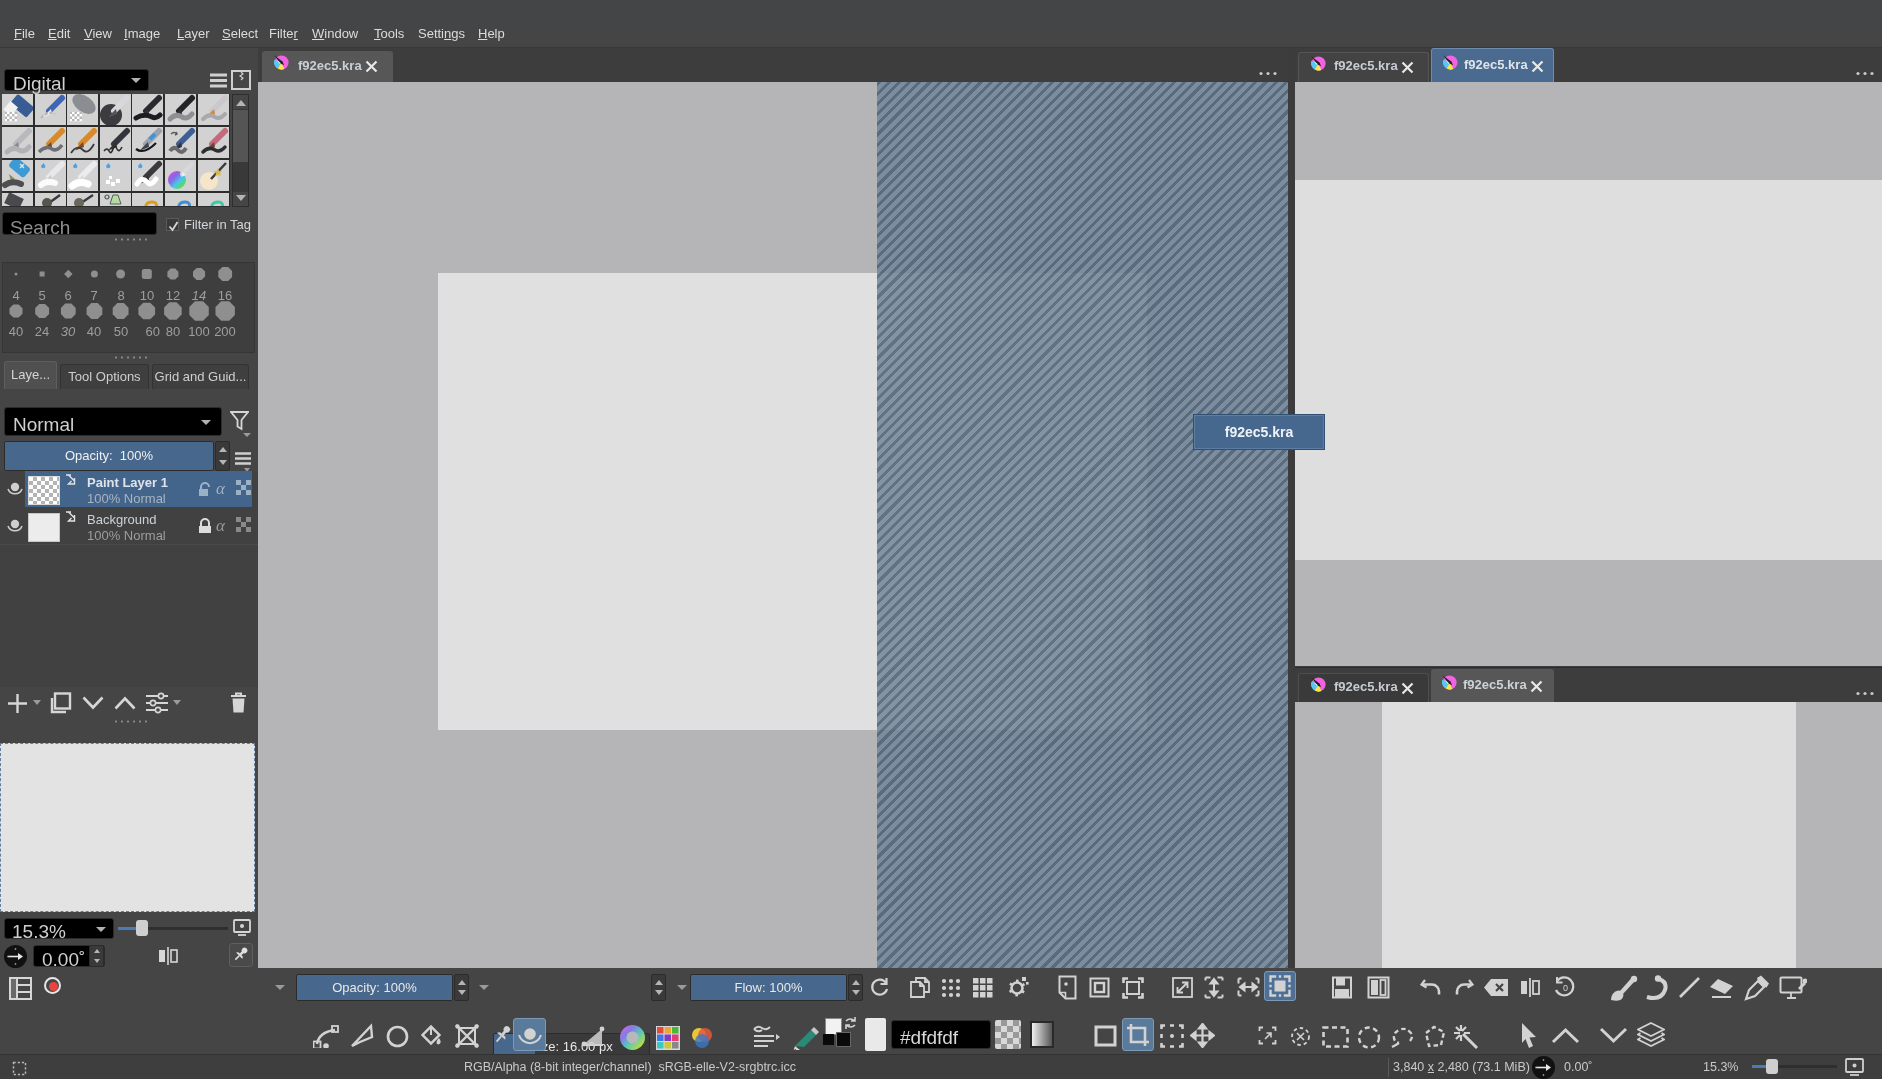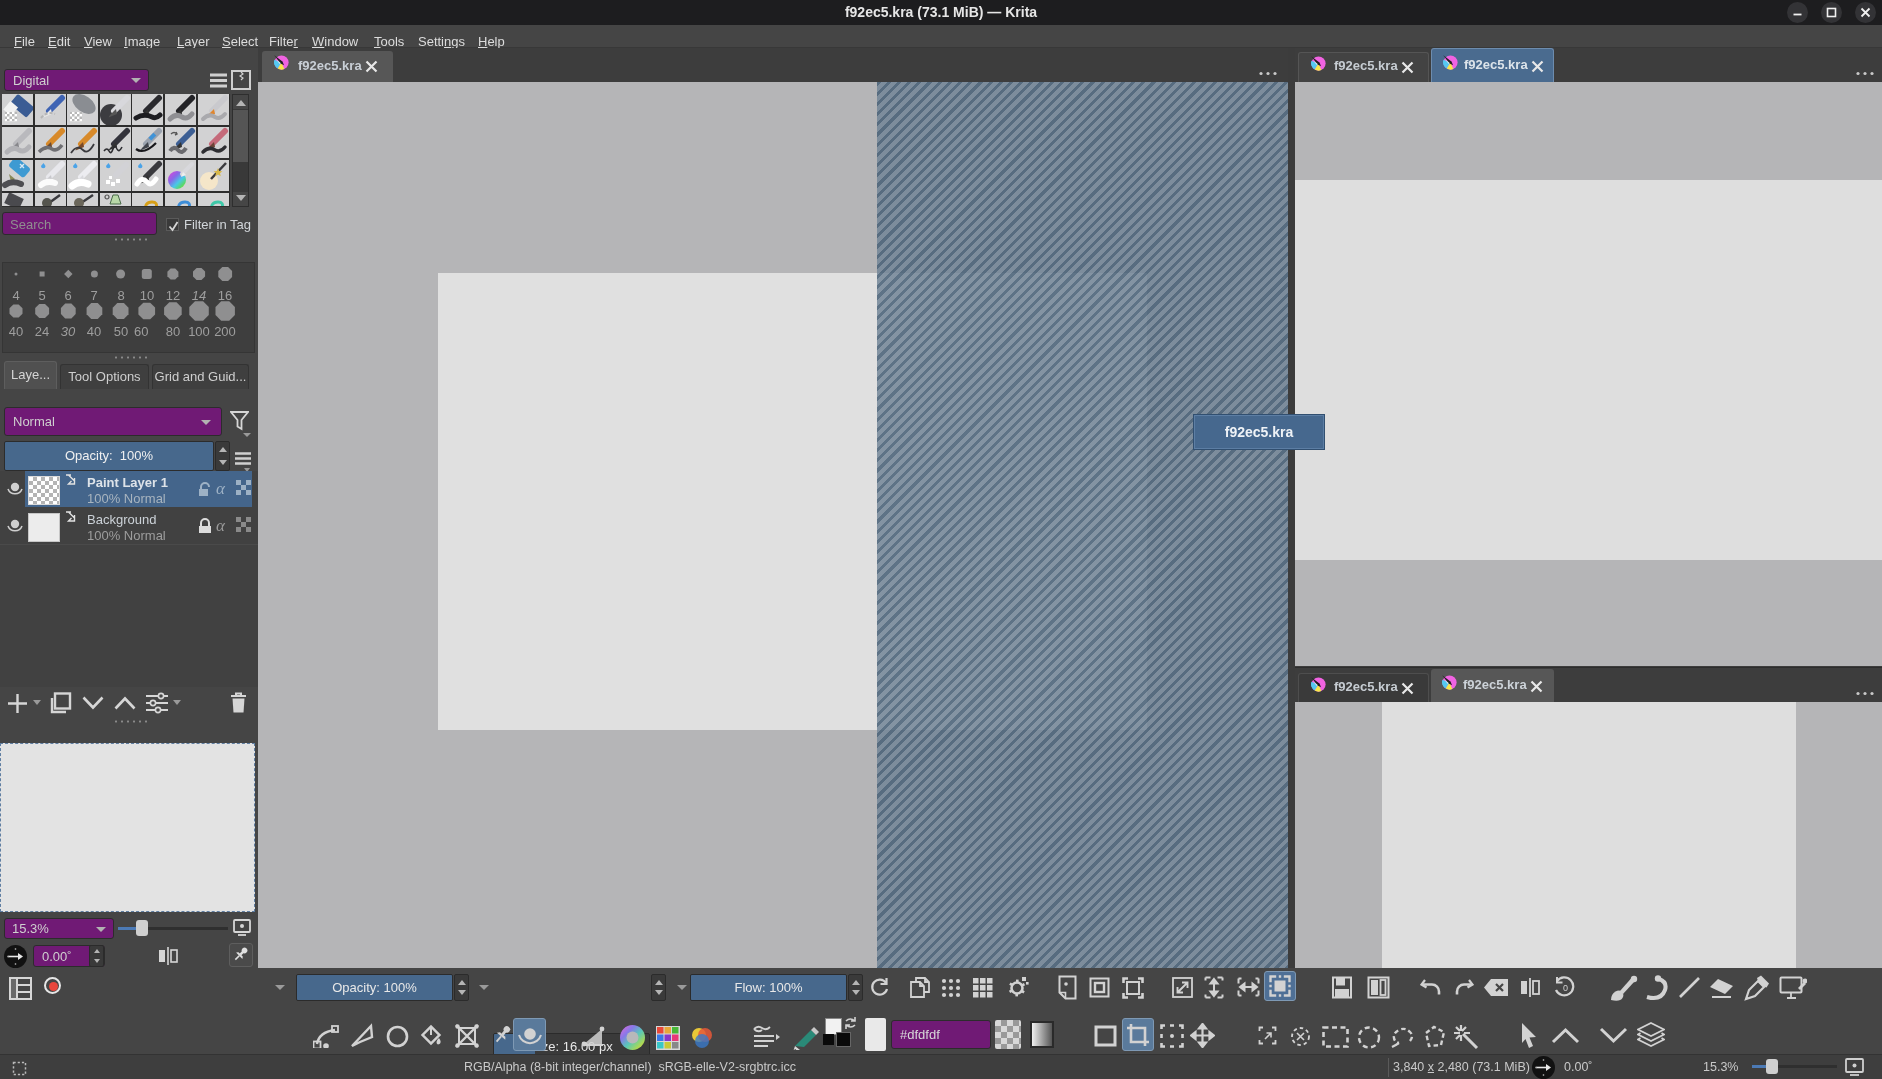--- a/index.html
+++ b/index.html
@@ -4,24 +4,24 @@
 <style>
 * { margin:0; padding:0; box-sizing:border-box; }
 html,body { width:1882px; height:1079px; overflow:hidden; background:#444546; font-family:"Liberation Sans", sans-serif; }
 #app { position:relative; width:1882px; height:1079px; }
 .abs { position:absolute; }
 
 #titlebar { left:0; top:0; width:1882px; height:25px; background:#1d1d1f; color:#e6e6e6; font-size:14px; font-weight:bold; text-align:center; line-height:25px; }
 .winbtn { position:absolute; top:2px; width:21px; height:21px; border-radius:50%; background:#333336; }
 
 #menubar { left:0; top:25px; width:1882px; height:23px; background:#454545; border-bottom:1px solid #383838; color:#dcdcdc; font-size:13px; }
-#menubar span { position:absolute; top:9px; }
+#menubar span { position:absolute; top:1px; }
 
 #leftdock { left:0; top:48px; width:258px; height:1006px; background:#454545; }
-.combo { position:absolute; background:#701a75; border:1px solid #2c2c2c; border-radius:3px; color:#cfcfcf; font-size:13px; }
+.combo { position:absolute; background:#000000; border:1px solid #2c2c2c; border-radius:3px; color:#cfcfcf; font-size:19px; }
 .combo .arr { position:absolute; right:7px; top:50%; margin-top:-2px; width:0; height:0; border-left:5px solid transparent; border-right:5px solid transparent; border-top:5px solid #b2b2b2; }
 .dots6 { position:absolute; width:34px; height:3px; background-image:radial-gradient(circle, #8a8a8a 1px, transparent 1.2px); background-size:6px 3px; }
 
 #canvas { left:258px; top:48px; width:1030px; height:920px; background:#3d3d3d; }
 #ctabbar { position:absolute; left:0; top:0; width:1030px; height:34px; background:#3d3d3d; }
 .tab { position:absolute; top:3px; height:31px; border-radius:3px 3px 0 0; font-size:13px; font-weight:bold; }
 #ccanvas { position:absolute; left:0; top:34px; width:1030px; height:886px; background:#b5b5b7; overflow:hidden; }
 #cdoc { position:absolute; left:180px; top:191px; width:709px; height:457px; background:#e0e0e0; }
 #stripes { position:absolute; left:619px; top:0; width:411px; height:886px;
   background:repeating-linear-gradient(135deg, rgba(69,94,117,0.84) 0px, rgba(69,94,117,0.84) 3.0px, rgba(114,133,151,0.84) 3.0px, rgba(114,133,151,0.84) 7.2px); }
@@ -46,31 +46,20 @@
 .spin:before { content:""; position:absolute; left:3px; top:5px; border-left:4px solid transparent; border-right:4px solid transparent; border-bottom:5px solid #b5b5b5; }
 .spin:after { content:""; position:absolute; left:3px; bottom:5px; border-left:4px solid transparent; border-right:4px solid transparent; border-top:5px solid #b5b5b5; }
 .spin22:before { left:3.5px; top:3px; border-left:3.5px solid transparent; border-right:3.5px solid transparent; border-bottom:4px solid #b5b5b5; }
 .spin22:after { left:3.5px; bottom:3px; border-left:3.5px solid transparent; border-right:3.5px solid transparent; border-top:4px solid #b5b5b5; }
 .ddarr { position:absolute; width:0; height:0; border-left:5px solid transparent; border-right:5px solid transparent; border-top:5px solid #9a9a9a; }
 .bluebtn { position:absolute; background:#4f7096; border:1px solid #7e99b4; border-radius:3px; }
 </style>
 </head>
 <body>
 <div id="app">
-  <div id="titlebar" class="abs">f92ec5.kra (73.1 MiB) — Krita
-    <div class="winbtn" style="left:1787px;"><svg width="21" height="21" viewBox="0 0 21 21">
-          <path d="M6.5 12.5 h8" stroke="#f0f0f0" stroke-width="1.8"></path>
-        </svg></div>
-    <div class="winbtn" style="left:1820.5px;"><svg width="21" height="21" viewBox="0 0 21 21">
-          <rect x="6.5" y="6.5" width="8" height="8" fill="none" stroke="#f0f0f0" stroke-width="1.6"></rect>
-        </svg></div>
-    <div class="winbtn" style="left:1855px;"><svg width="21" height="21" viewBox="0 0 21 21">
-          <path d="M6.5 6.5 l8 8 M14.5 6.5 l-8 8" stroke="#f0f0f0" stroke-width="1.8"></path>
-        </svg></div>
-  </div>
   <div id="menubar" class="abs">
     <span style="left:14px;"><u>F</u>ile</span>
     <span style="left:48px;"><u>E</u>dit</span>
     <span style="left:84px;"><u>V</u>iew</span>
     <span style="left:124px;"><u>I</u>mage</span>
     <span style="left:177px;"><u>L</u>ayer</span>
     <span style="left:222px;"><u>S</u>elect</span>
     <span style="left:269px;">Filte<u>r</u></span>
     <span style="left:312px;"><u>W</u>indow</span>
     <span style="left:374px;"><u>T</u>ools</span>
@@ -304,21 +293,21 @@
 <div style="position:absolute; left:108px; top:240px; width:26px; text-align:center; font-size:13px; color:#9e9e9e;">8</div>
 <div style="position:absolute; left:134px; top:240px; width:26px; text-align:center; font-size:13px; color:#9e9e9e;">10</div>
 <div style="position:absolute; left:160px; top:240px; width:26px; text-align:center; font-size:13px; color:#9e9e9e;">12</div>
 <div style="position:absolute; left:186px; top:240px; width:26px; text-align:center; font-size:13px; color:#9e9e9e;font-style:italic;">14</div>
 <div style="position:absolute; left:212px; top:240px; width:26px; text-align:center; font-size:13px; color:#9e9e9e;">16</div>
 <div style="position:absolute; left:3px; top:276px; width:26px; text-align:center; font-size:13px; color:#9e9e9e;">40</div>
 <div style="position:absolute; left:29px; top:276px; width:26px; text-align:center; font-size:13px; color:#9e9e9e;">24</div>
 <div style="position:absolute; left:55px; top:276px; width:26px; text-align:center; font-size:13px; color:#9e9e9e;font-style:italic;">30</div>
 <div style="position:absolute; left:81px; top:276px; width:26px; text-align:center; font-size:13px; color:#9e9e9e;">40</div>
 <div style="position:absolute; left:108px; top:276px; width:26px; text-align:center; font-size:13px; color:#9e9e9e;">50</div>
-<div style="position:absolute; left:134px; top:276px; width:26px; text-align:left; font-size:13px; color:#9e9e9e;">60</div>
+<div style="position:absolute; left:134px; top:276px; width:26px; text-align:right; font-size:13px; color:#9e9e9e;">60</div>
 <div style="position:absolute; left:160px; top:276px; width:26px; text-align:center; font-size:13px; color:#9e9e9e;">80</div>
 <div style="position:absolute; left:186px; top:276px; width:26px; text-align:center; font-size:13px; color:#9e9e9e;">100</div>
 <div style="position:absolute; left:212px; top:276px; width:26px; text-align:center; font-size:13px; color:#9e9e9e;">200</div>
 </div>
     <div class="dots6" style="left:113px; top:308px;"></div>
 
     <div id="docktabs" style="position:absolute; left:0; top:313px; width:258px; height:28px;">
       <div style="position:absolute; left:4px; top:0px; width:53px; height:28px; background:#505050; border:1px solid #5e5e5e; border-bottom:none; border-radius:3px 3px 0 0; color:#d5d5d5; font-size:13px; text-align:center; line-height:26px;">Laye...</div>
       <div style="position:absolute; left:60px; top:3px; width:89px; height:25px; background:#3f3f3f; border:1px solid #333; border-bottom:none; border-radius:3px 3px 0 0; color:#cfcfcf; font-size:13px; text-align:center; line-height:24px;">Tool Options</div>
       <div style="position:absolute; left:152px; top:3px; width:97px; height:25px; background:#3f3f3f; border:1px solid #333; border-bottom:none; border-radius:3px 3px 0 0; color:#cfcfcf; font-size:13px; text-align:center; line-height:24px;">Grid and Guid...</div>

